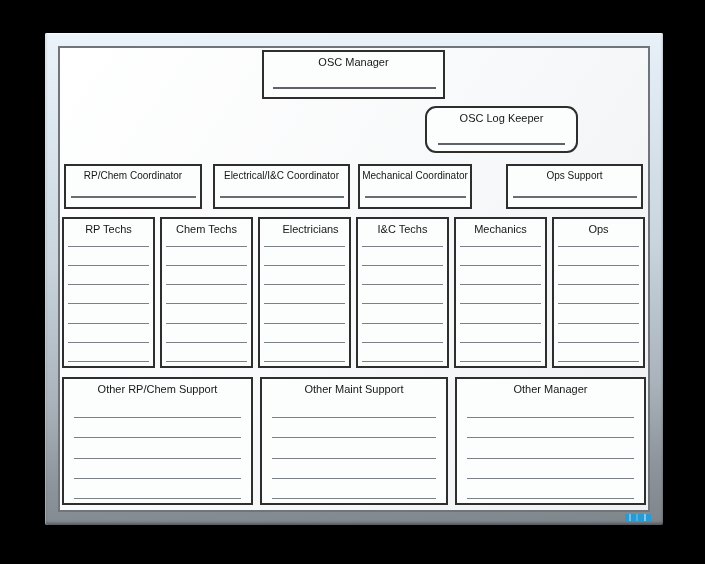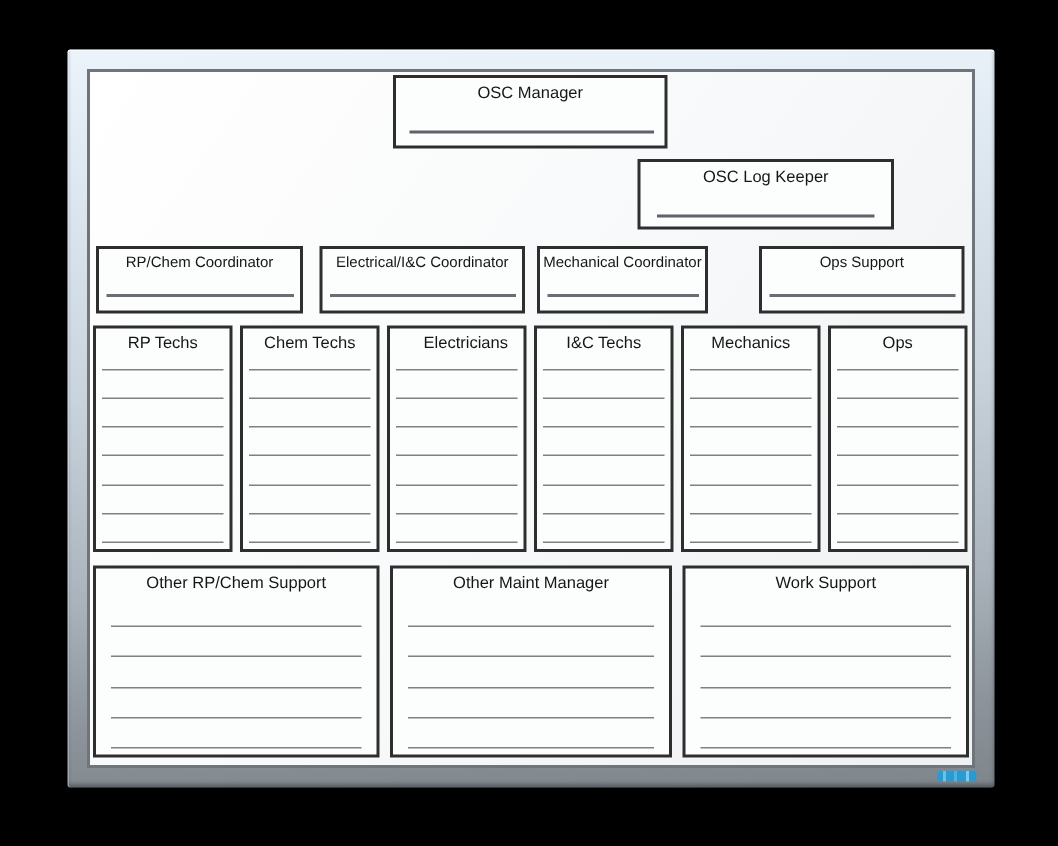--- a/index.html
+++ b/index.html
@@ -84,21 +84,21 @@
 
 <div class="stage">
   <div class="frame">
     <div class="surface">
 
       <div class="box manager" style="left:202px; top:2px; width:183px; height:49px;">
         <div class="lbl">OSC Manager</div>
         <i class="single"></i>
       </div>
 
-      <div class="box row2" style="left:365px; top:58px; width:171px; height:47px;">
+      <div class="box row2" style="left:365px; top:58px; width:153px; height:47px;border-radius:11px;">
         <div class="lbl">OSC Log Keeper</div>
         <i class="single"></i>
       </div>
 
       <div class="box coord" style="left:4px; top:116px; width:138px; height:45px;">
         <div class="lbl">RP/Chem Coordinator</div>
         <i class="single"></i>
       </div>
       <div class="box coord" style="left:153px; top:116px; width:137px; height:45px;">
         <div class="lbl">Electrical/I&amp;C Coordinator</div>
@@ -190,31 +190,31 @@
           <i class="ln"></i>
             <i class="ln"></i>
             <i class="ln"></i>
             <i class="ln"></i>
             <i class="ln"></i>
             <i class="ln"></i>
             <i class="ln"></i>
         </div>
       </div>
       <div class="box sup" style="left:200px; top:329px; width:188px; height:128px;">
-        <div class="lbl">Other Maint Manager</div>
+        <div class="lbl">Other Maint Support</div>
         <div class="sup-lines">
           <i class="ln"></i>
             <i class="ln"></i>
             <i class="ln"></i>
             <i class="ln"></i>
             <i class="ln"></i>
         </div>
       </div>
       <div class="box sup" style="left:395px; top:329px; width:191px; height:128px;">
-        <div class="lbl">Work Support</div>
+        <div class="lbl">Other Manager</div>
         <div class="sup-lines">
           <i class="ln"></i>
             <i class="ln"></i>
             <i class="ln"></i>
             <i class="ln"></i>
             <i class="ln"></i>
         </div>
       </div>
 
     </div>

